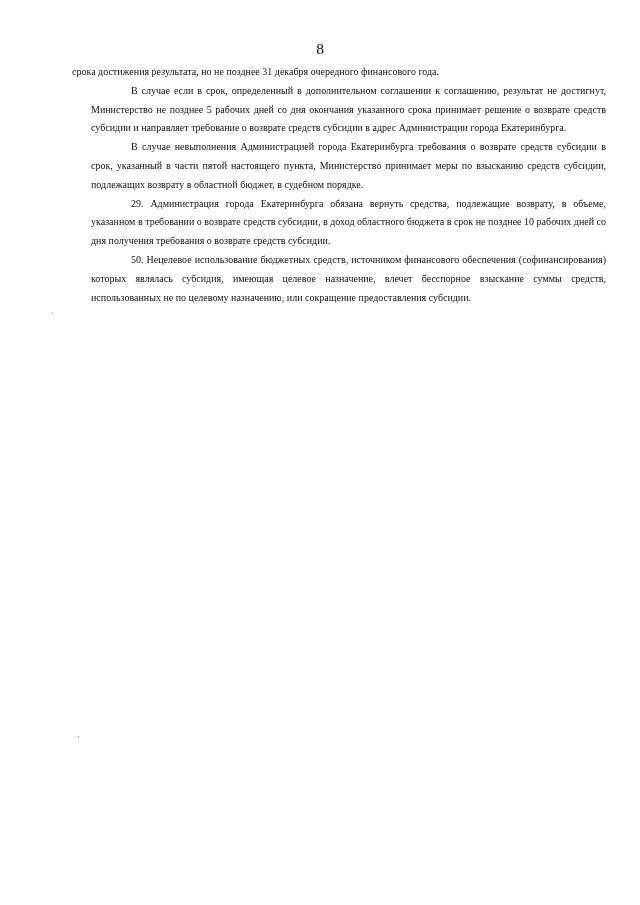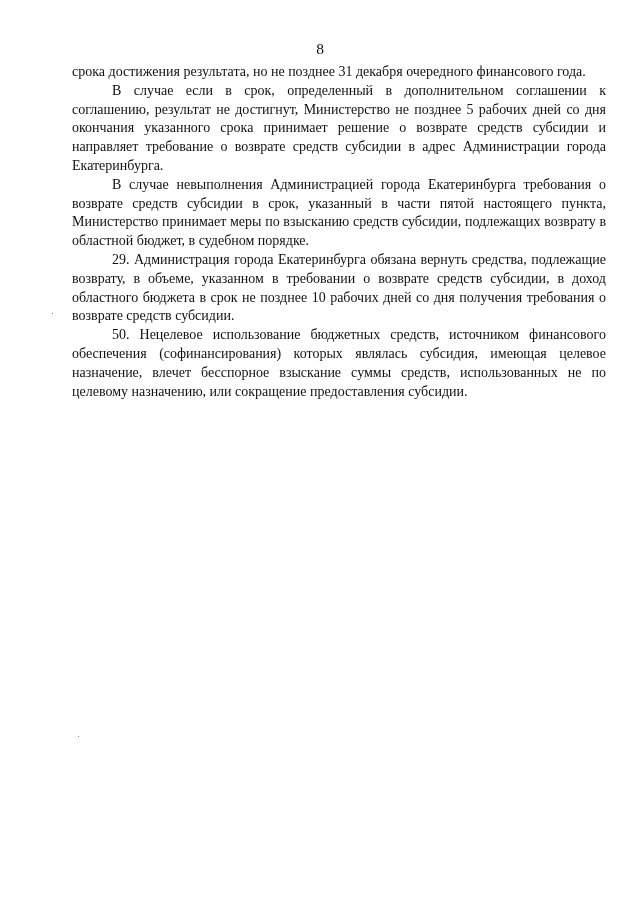--- a/index.html
+++ b/index.html
@@ -8,25 +8,25 @@
     position: absolute; left: 0; top: 0; width: 640px; height: 905px;
     background: #ffffff; color: #111111;
     font-family: "Liberation Serif", serif;
   }
   .page-number {
     position: absolute; top: 40px; left: 0; width: 640px;
     text-align: center; font-size: 15.5px; line-height: 18px;
   }
   .body-text {
     position: absolute; left: 72px; top: 63px; width: 534px;
-    font-size: 14px; line-height: 18.8px;
+    font-size: 10px; line-height: 18.8px;
     text-align: justify; hyphens: none;
   }
   .para { margin: 0; text-indent: 0; }
-  .para.indent { text-indent: 40px; }
+  .para.indent { text-indent: 40px; margin-left: 19px; }
   .speck { position: absolute; width: 1px; height: 1px; background: #888; }
 </style>
 </head>
 <body>
 
 <div class="page">
   <div class="page-number">8</div>
 
   <div class="body-text">
     <p class="para">срока достижения результата, но не позднее 31 декабря очередного финансового года.</p>

